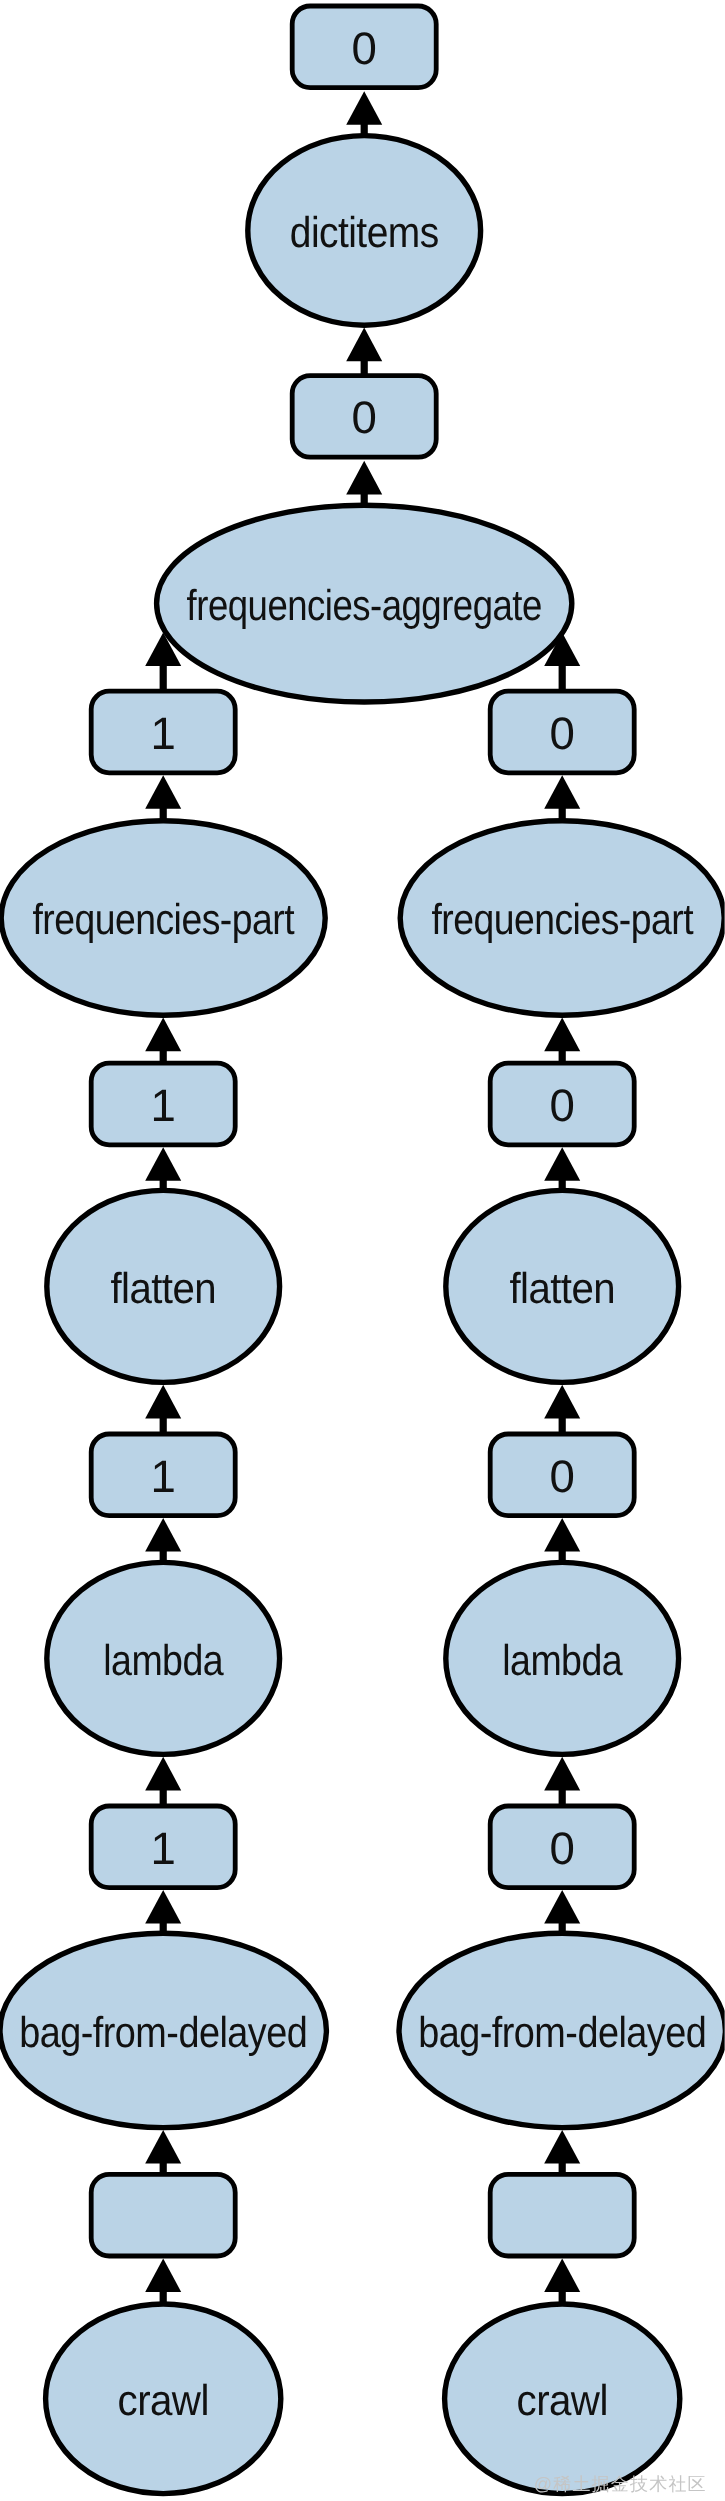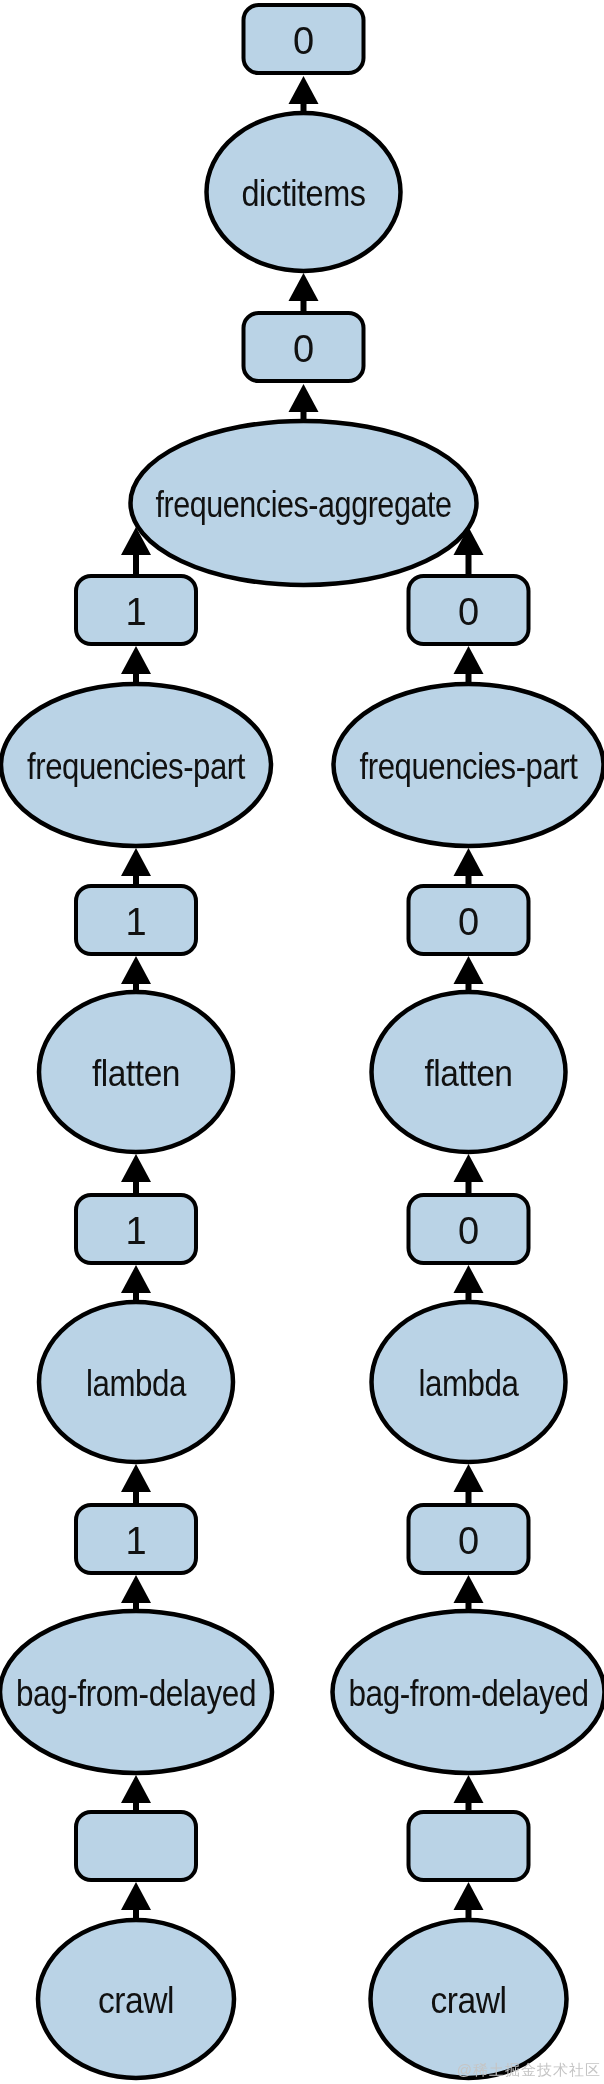--- a/index.html
+++ b/index.html
@@ -10,21 +10,21 @@
   .canvas{position:relative;width:604px;height:2084px;background:var(--background);overflow:hidden;}
   svg{display:block;}
   ellipse.node{fill:var(--node_fill);stroke:var(--node_stroke);stroke-width:4.5px;}
   rect.node{fill:var(--node_fill);stroke:var(--node_stroke);stroke-width:4px;}
   .edge-line{stroke:var(--edge);stroke-width:6px;}
   .arrow-head{fill:var(--edge);}
   text{font-family:"Liberation Sans",sans-serif;fill:var(--text);
        text-anchor:middle;dominant-baseline:central;}
   .task-label{font-size:36px;letter-spacing:-0.5px;}
   .key-label{font-size:38px;}
-  .watermark{position:absolute;right:3px;bottom:4px;
+  .watermark{position:absolute;right:15px;bottom:4px;
     font:15px "Liberation Sans",sans-serif;color:var(--watermark);
     letter-spacing:1px;white-space:nowrap;margin-left:20px;}
 </style>
 </head>
 <body>
 
 <div class="canvas">
 <svg width="604" height="2084" viewBox="0 0 604 2084">
   <defs>
     <path id="ah" d="M0 0 L-15 28 L15 28 Z"></path>

